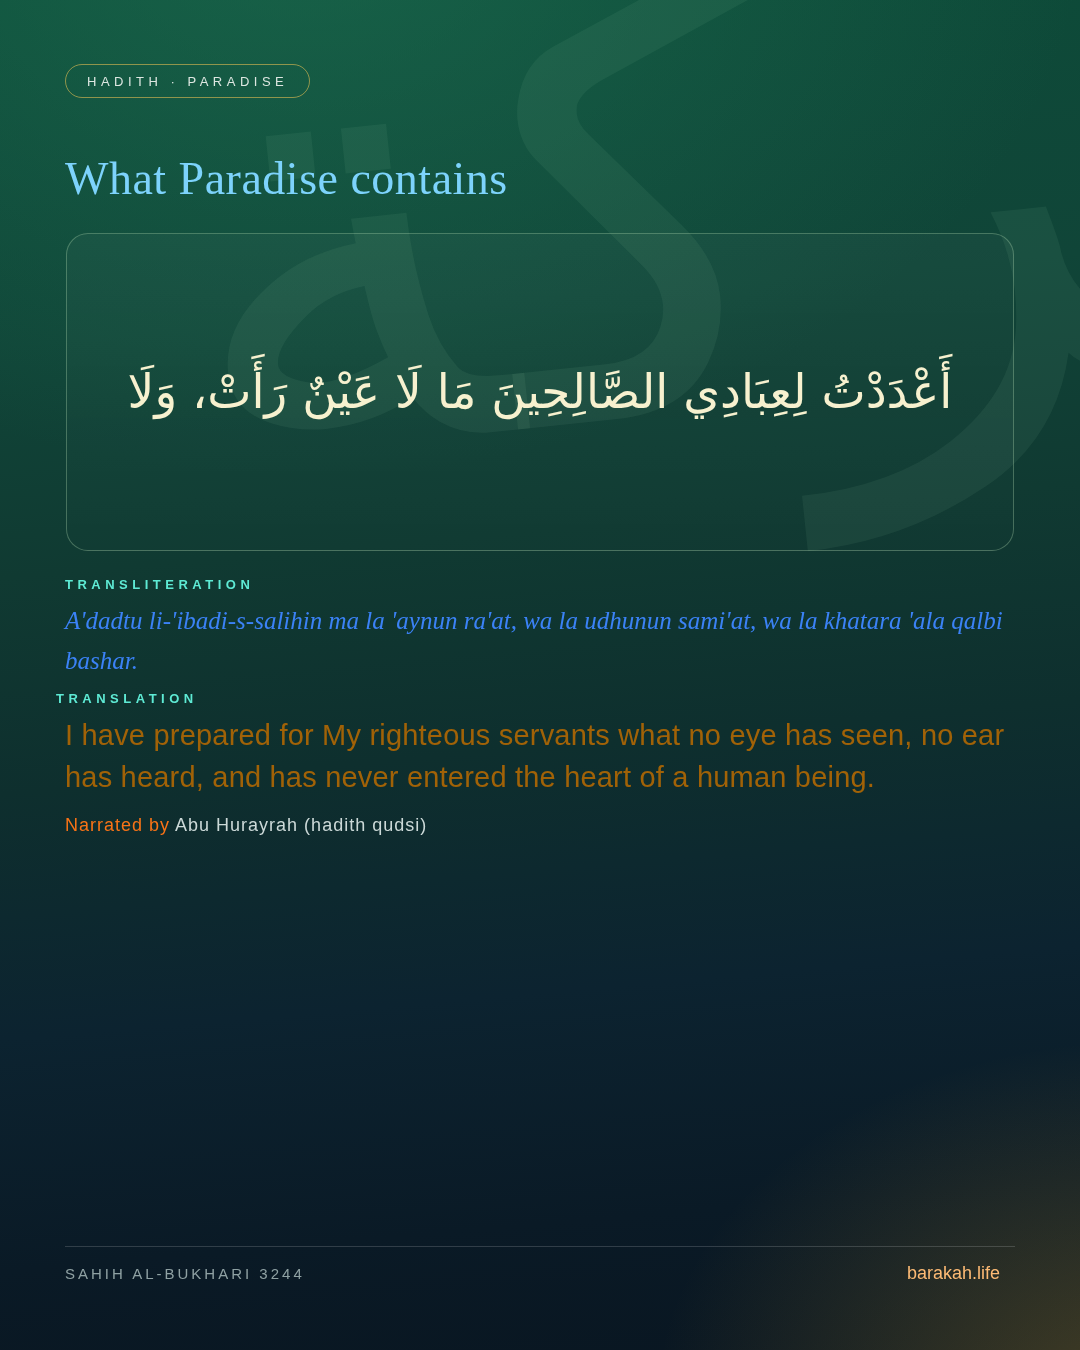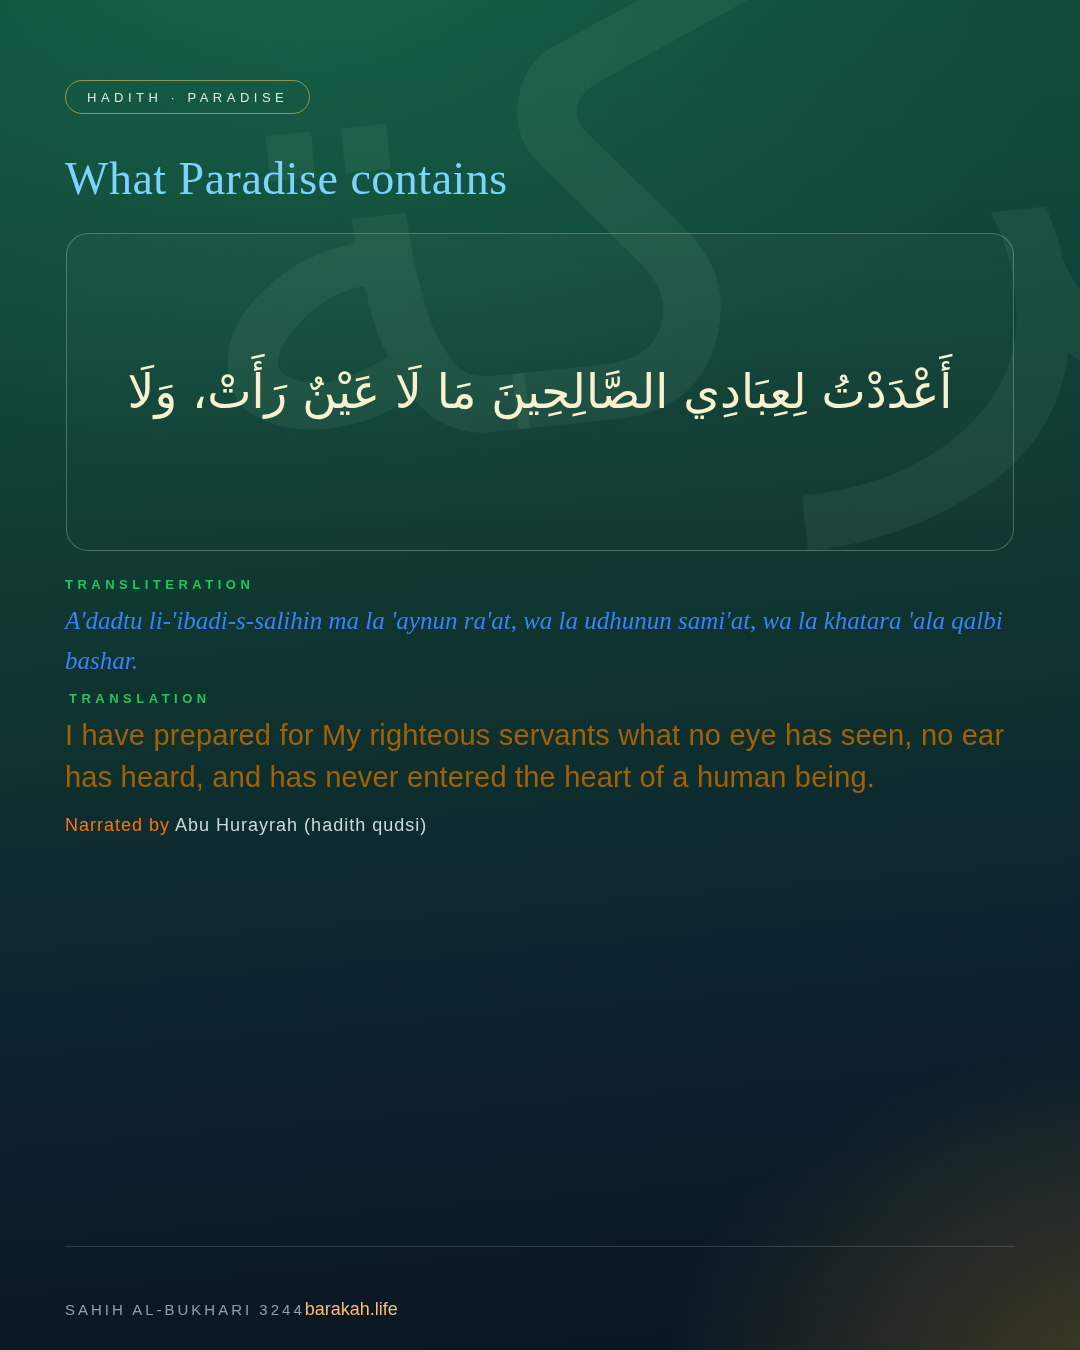--- a/index.html
+++ b/index.html
@@ -55,21 +55,20 @@
     top: 2px;
   }
   .badge {
     border: 1px solid rgba(211, 182, 82, 0.65);
     border-radius: 18px;
     padding: 9px 21px 8px 21px;
     font-size: 13px;
     letter-spacing: 4.5px;
     color: #dde7e1;
     white-space: nowrap;
-    margin-top: 16px;
   }
 
   
   .title {
     position: absolute;
     left: 65px;
     top: 152px;
     font-family: "Liberation Serif", serif;
     font-size: 46px;
     font-weight: 500;
@@ -101,39 +100,39 @@
     line-height: 2.45;
     color: #f7f1cf;
     white-space: nowrap;
   }
 
   
   .section-label {
     font-size: 13px;
     font-weight: bold;
     letter-spacing: 4.5px;
-    color: #22c55e;
+    color: #5eead4;
   }
 
   
   .translit-label { position: absolute; left: 65px; top: 577px; }
   .translit-text {
     position: absolute;
     left: 65px;
     top: 601px;
     width: 952px;
     font-family: "Liberation Serif", serif;
     font-style: italic;
     font-size: 25px;
     line-height: 1.58;
     color: #3b82f6;
   }
 
   
-  .translation-label { position: absolute; left: 69px; top: 691px; }
+  .translation-label { position: absolute; left: 56px; top: 691px; }
   .translation-text {
     position: absolute;
     left: 65px;
     top: 714px;
     width: 955px;
     font-size: 29px;
     line-height: 1.45;
     color: #a16207;
     letter-spacing: 0.2px;
   }
@@ -157,22 +156,22 @@
     top: 1246px;
     height: 1px;
     background: rgba(255, 255, 255, 0.16);
   }
   .footer {
     position: absolute;
     left: 65px;
     right: 80px;
     top: 1263px;
     display: flex;
+    justify-content: space-between;
     align-items: baseline;
-    margin-top: 36px;
   }
   .footer-source {
     font-size: 15px;
     letter-spacing: 3px;
     color: #8fa1a3;
   }
   .footer-site {
     font-size: 18px;
     font-weight: 400;
     color: #fdba74;

